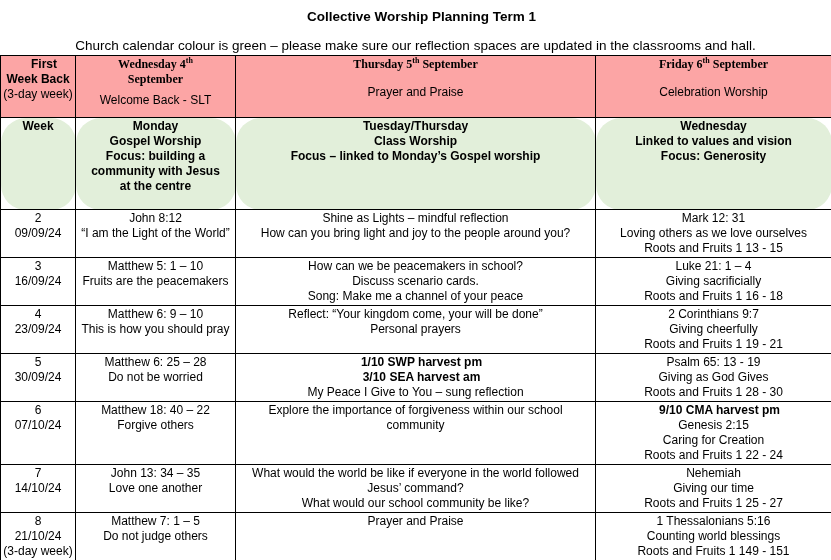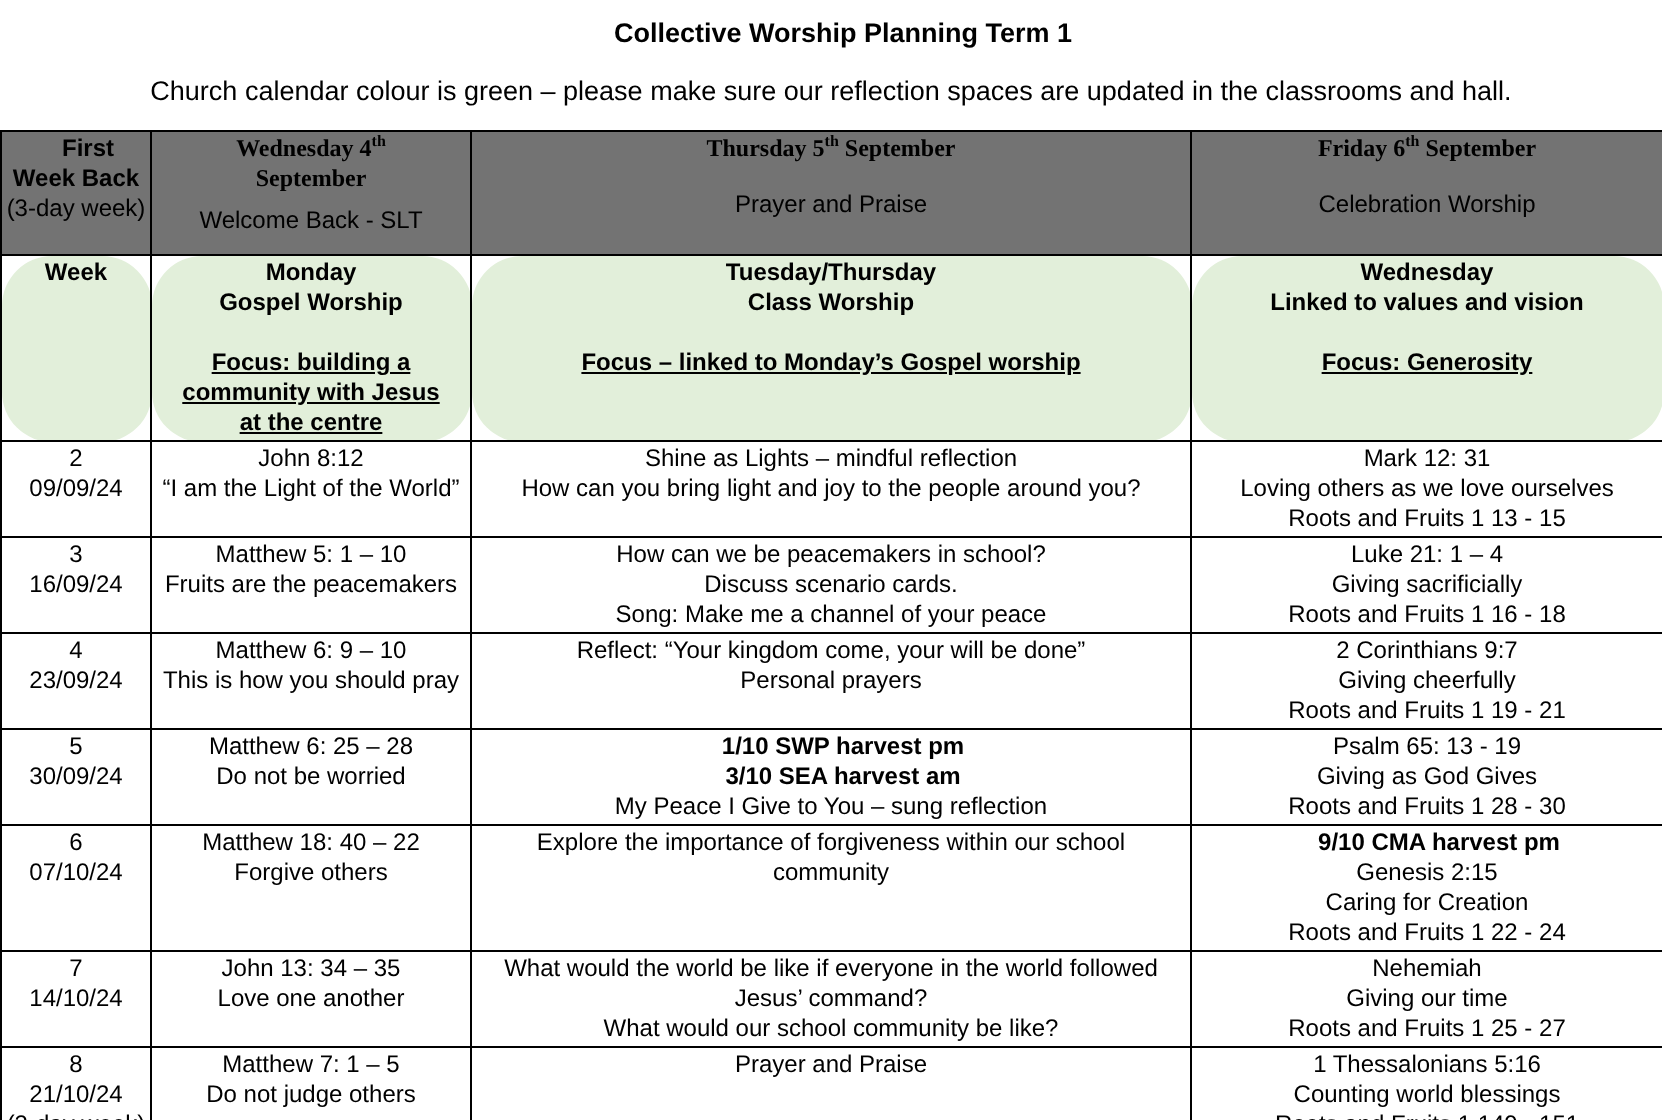--- a/index.html
+++ b/index.html
@@ -4,41 +4,41 @@
 <style>
   html, body { margin: 0; padding: 0; }
   body {
     width: 831px; height: 560px; background: #ffffff; color: #000000;
     font-family: "Liberation Sans", sans-serif;
   }
   .title {
     text-align: center; font-size: 13.5px; padding-top: 9px;
   }
   .subtitle {
-    text-align: center; font-size: 13.5px; margin-top: 14px; margin-bottom: 12px;
+    text-align: center; font-size: 13.5px; margin-top: 14px; margin-bottom: 2px;
   }
   table.plan {
     border-collapse: collapse; table-layout: fixed; width: 831px;
     font-size: 12px; line-height: 15px;
   }
   table.plan td {
     border: 1px solid #000000; text-align: center; vertical-align: top;
     padding: 1px 2px; overflow: hidden;
   }
-  .tan   { background: #737373; }
+  .tan   { background: #fca5a5; }
   .green { background: #E2EFDA; border-radius: 25px; }
   .bold  { font-weight: bold; padding-left: 12px; }
   tr.hrow1 { height: 62px; }
   tr.hrow2 { height: 92px; }
   .hcell { display: flex; flex-direction: column; height: 56px; }
   .hcell .event { margin-top: auto; margin-bottom: auto; }
   .daytitle { font-weight: bold; font-family: Liberation Serif, serif; }
   .narrow { max-width: 130px; margin: 0 auto; }
   sup { font-size: 8px; line-height: 0; }
-  .focus { margin-top: 15px; font-weight: bold; text-decoration: underline; }
+  .focus { font-weight: bold; }
   .h2lines div { font-weight: bold; }
 </style>
 </head>
 <body>
 
 <div>
   <div class="title bold">Collective Worship Planning Term 1</div>
   <div class="subtitle">Church calendar colour is green – please make sure our reflection spaces are updated in the classrooms and hall.</div>
 
   <table class="plan">

